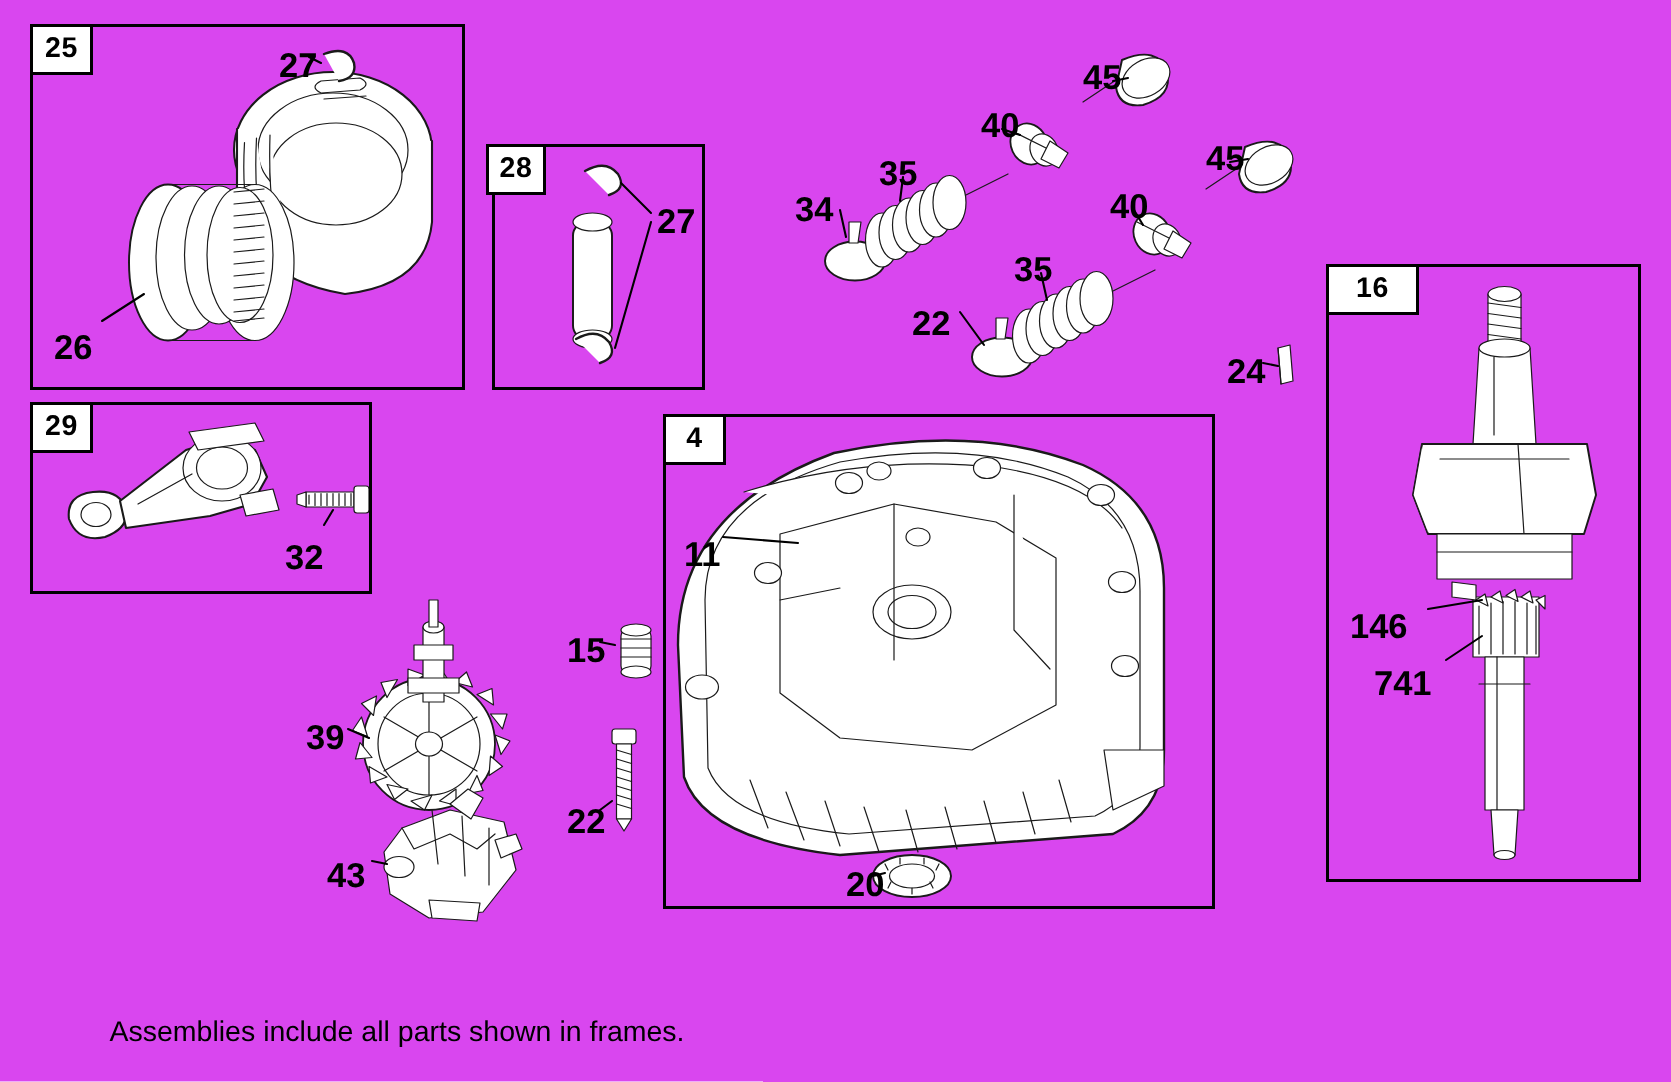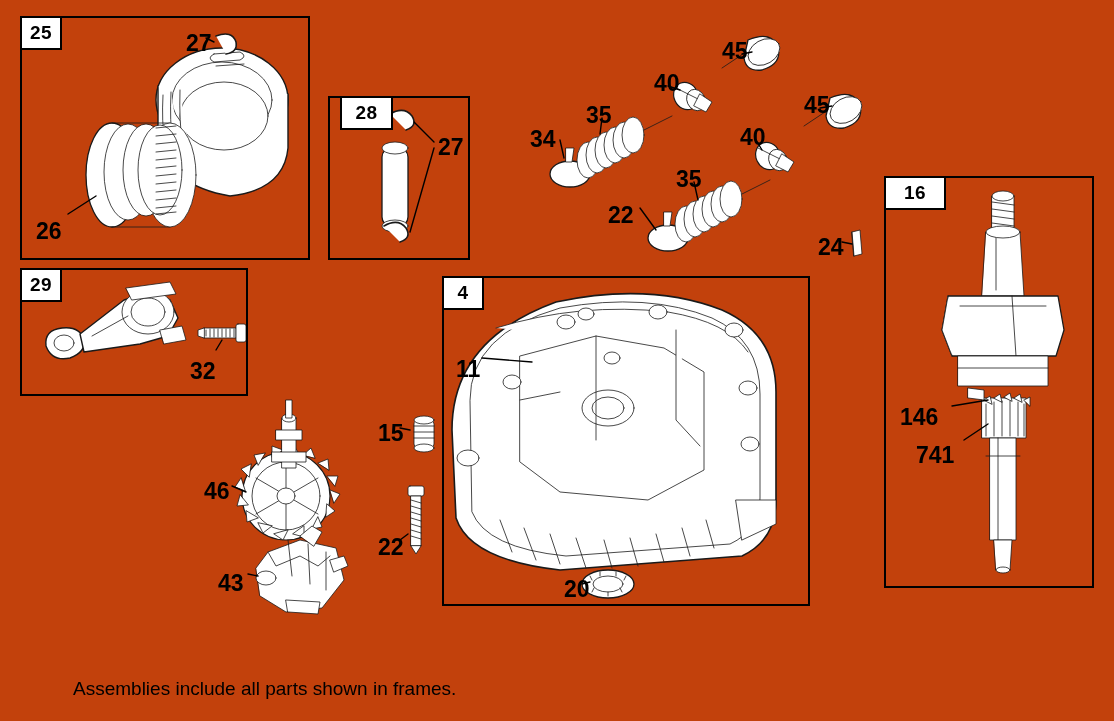--- a/index.html
+++ b/index.html
@@ -4,21 +4,21 @@
 <style>
   html, body {
     margin: 0;
     padding: 0;
     background: #ffffff;
   }
   #page {
     position: relative;
     width: 1114px;
     height: 721px;
-    background: #c2410c;
+    background: #d946ef;
     font-family: "Liberation Sans", sans-serif;
     overflow: hidden;
   }
   .frame {
     position: absolute;
     border: 2px solid #000;
     box-sizing: border-box;
     background: transparent;
   }
   .frame-tag {
@@ -334,21 +334,21 @@
 
     </g>
   </svg>
 
   <div class="frame" style="left:20px;top:16px;width:290px;height:244px;"></div>
   <div class="frame-tag" style="left:20px;top:16px;width:42px;height:34px;">
       <span>25</span>
     </div>
 
   <div class="frame" style="left:328px;top:96px;width:142px;height:164px;"></div>
-  <div class="frame-tag" style="left:340px;top:96px;width:53px;height:34px;align-items:center;">
+  <div class="frame-tag" style="left:324px;top:96px;width:40px;height:34px;align-items:center;">
       <span>28</span>
     </div>
 
   <div class="frame" style="left:20px;top:268px;width:228px;height:128px;"></div>
   <div class="frame-tag" style="left:20px;top:268px;width:42px;height:34px;">
       <span>29</span>
     </div>
 
   <div class="frame" style="left:442px;top:276px;width:368px;height:330px;"></div>
   <div class="frame-tag" style="left:442px;top:276px;width:42px;height:34px;">
@@ -368,21 +368,21 @@
   <div class="callout" style="left:586px;top:102px;"><span>35</span></div>
   <div class="callout" style="left:654px;top:70px;"><span>40</span></div>
   <div class="callout" style="left:722px;top:38px;"><span>45</span></div>
   <div class="callout" style="left:804px;top:92px;"><span>45</span></div>
   <div class="callout" style="left:740px;top:124px;"><span>40</span></div>
   <div class="callout" style="left:676px;top:166px;"><span>35</span></div>
   <div class="callout" style="left:608px;top:202px;"><span>22</span></div>
   <div class="callout" style="left:818px;top:234px;"><span>24</span></div>
   <div class="callout" style="left:456px;top:356px;"><span>11</span></div>
   <div class="callout" style="left:378px;top:420px;"><span>15</span></div>
-  <div class="callout" style="left:204px;top:478px;"><span>46</span></div>
+  <div class="callout" style="left:204px;top:478px;"><span>39</span></div>
   <div class="callout" style="left:378px;top:534px;"><span>22</span></div>
   <div class="callout" style="left:218px;top:570px;"><span>43</span></div>
   <div class="callout" style="left:564px;top:576px;"><span>20</span></div>
   <div class="callout" style="left:900px;top:404px;"><span>146</span></div>
   <div class="callout" style="left:916px;top:442px;"><span>741</span></div>
 
   <div class="caption" style="left:54px;top:678px;">Assemblies include all parts shown in frames.</div>
 
 </div>
 

